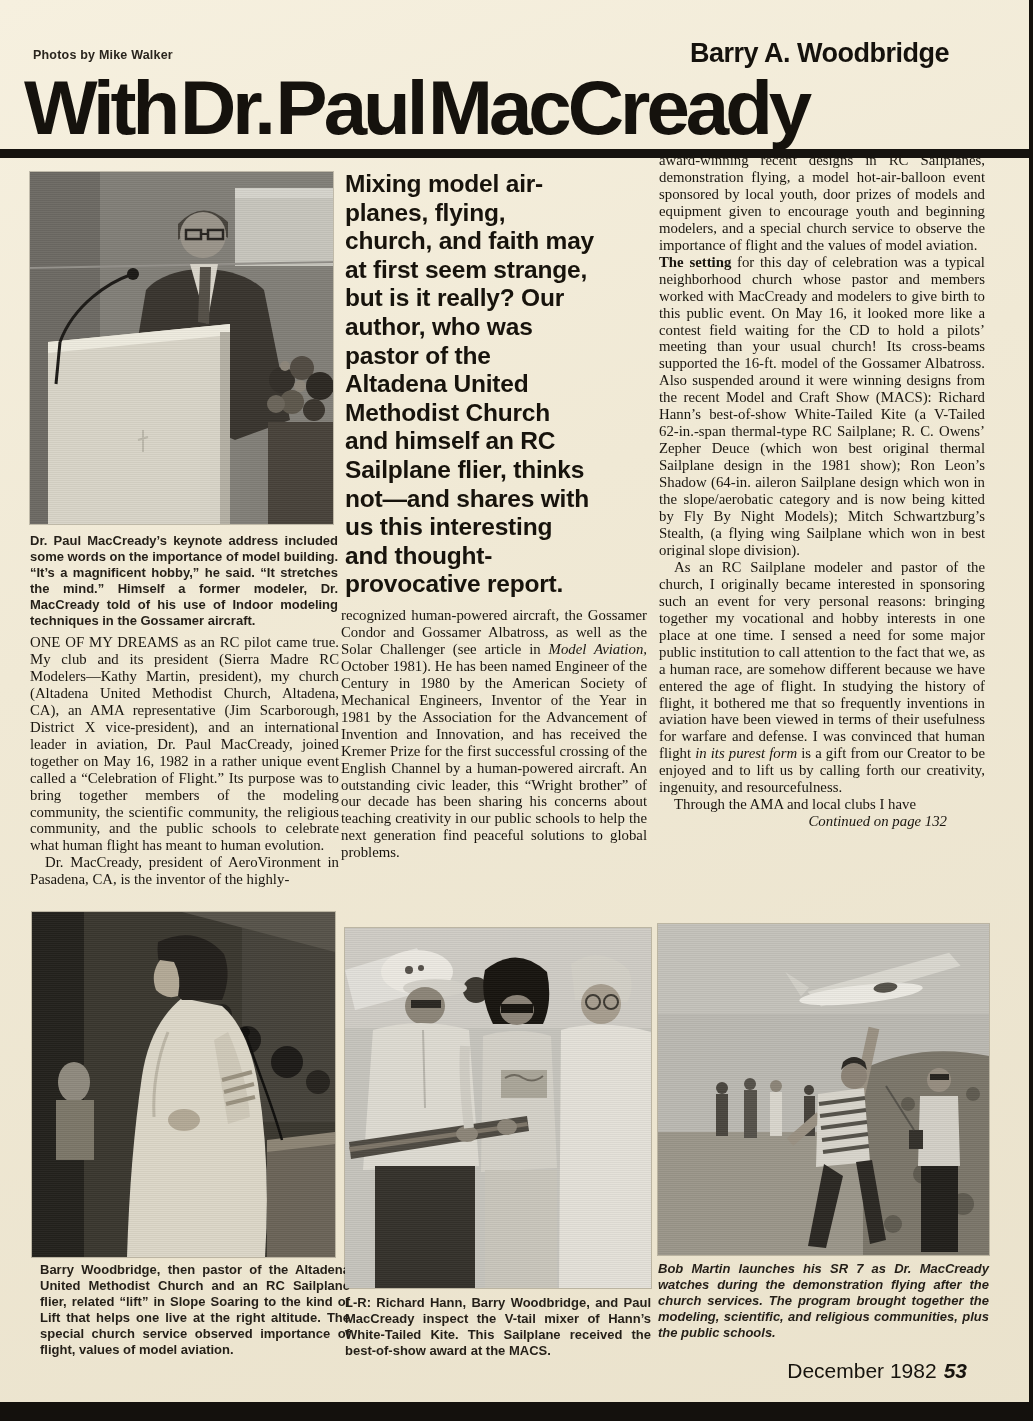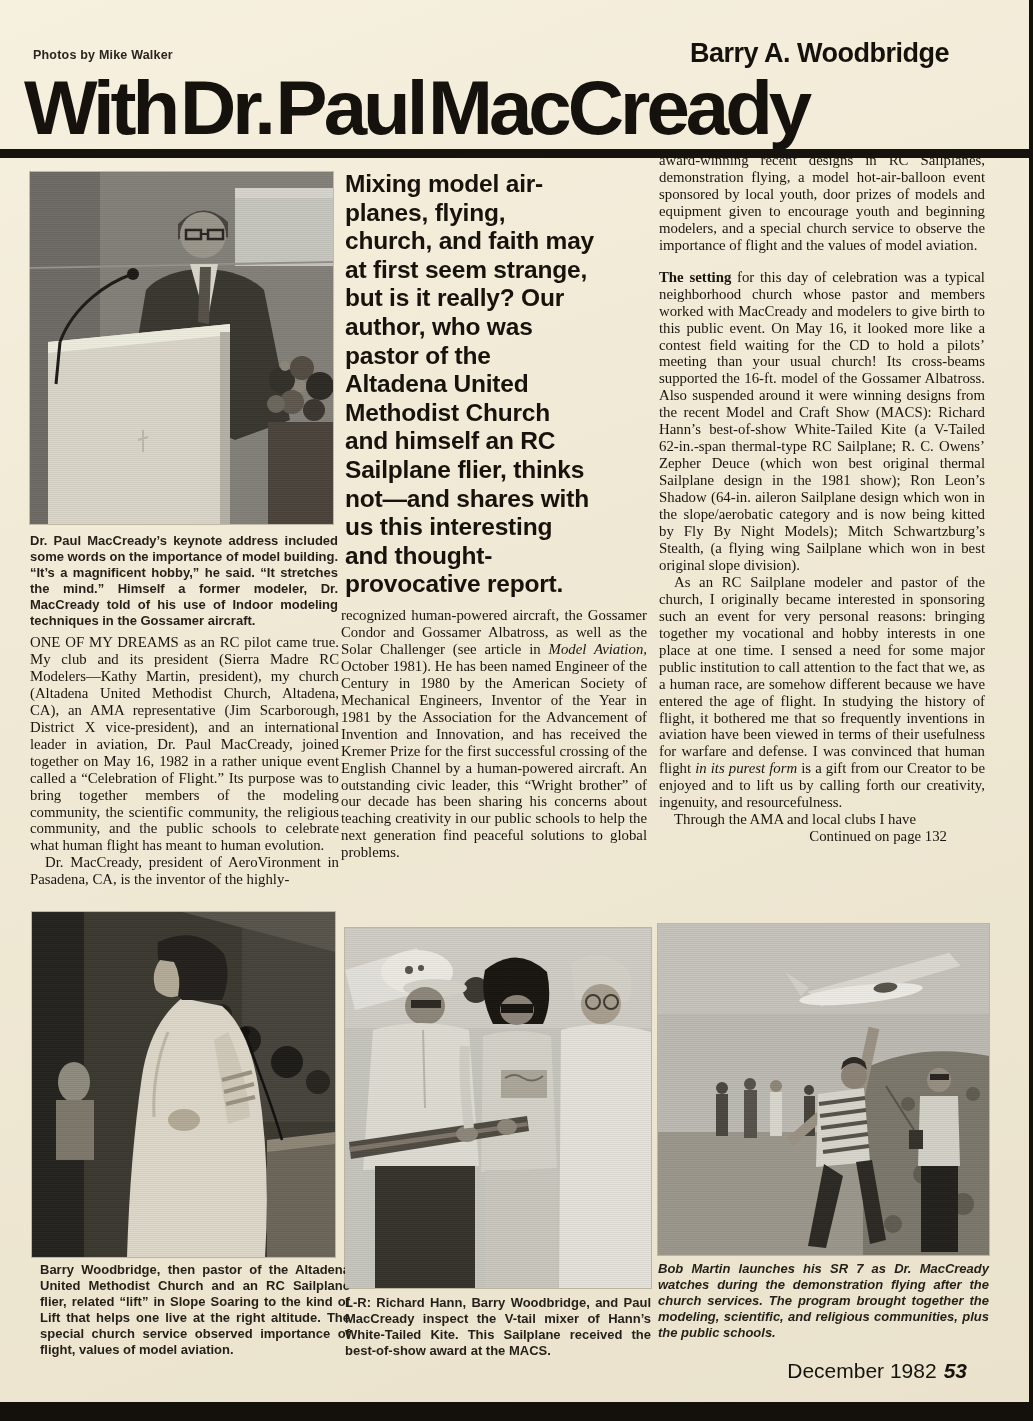--- a/index.html
+++ b/index.html
@@ -26,25 +26,25 @@
   .cap2{left:40px;top:1262px;width:310px;}
   .cap3{left:345px;top:1295px;width:306px;}
   .cap4{left:658px;top:1261px;width:331px;font-style:italic;}
 
   .intro{position:absolute;left:345px;top:170px;width:304px;
          font:bold 24.5px/28.6px "Liberation Sans",sans-serif;letter-spacing:-.2px;color:#17130c;white-space:pre-line;}
 
   .col{position:absolute;font-size:14.8px;line-height:16.95px;text-align:justify;color:#19150f;}
   .col p{margin:0;}
   .col p.indent{text-indent:15px;}
-  .col p.space-before{margin-top:15px;}
+  .col p.space-before{}
   .left-col{left:30px;top:634px;width:309px;}
   .mid-col{left:341px;top:607px;width:306px;font-family:Liberation Serif, serif;}
   .right-col{left:659px;top:152px;width:326px;}
-  .continued{text-align:right;padding-right:38px;margin-top:2px;}
+  .continued{font-style:italic;text-align:right;padding-right:38px;margin-top:2px;}
 
   .footer{position:absolute;top:1358px;right:66px;font:400 21px/1.2 "Liberation Sans",sans-serif;color:#16130e;}
   .footer .pagenum{font-weight:bold;margin-left:7px;font-style:italic;}
   .bottom-bar{position:absolute;left:0;bottom:0;width:100%;height:19px;background:#14110d;}
   .right-strip{position:absolute;right:0;top:0;width:4px;height:100%;background:#14110d;}
 </style>
 </head>
 <body>
 
 <div class="page">

